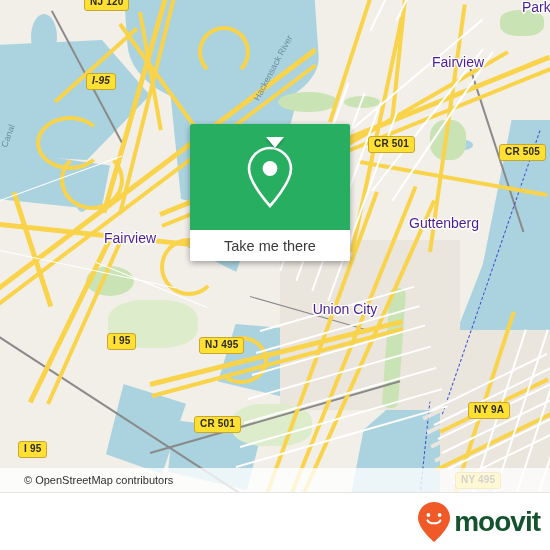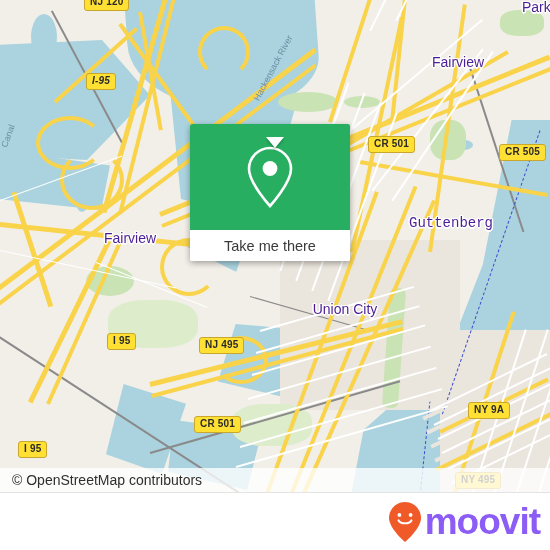--- a/index.html
+++ b/index.html
@@ -70,39 +70,39 @@
     position:absolute;left:50%;top:137px;margin-left:-9px;
     width:0;height:0;border-left:9px solid transparent;border-right:9px solid transparent;
     border-top:11px solid #ffffff;
     filter:drop-shadow(0 2px 1px rgba(0,0,0,.22));
   }
 
   
   #attrib{
     position:absolute;left:0;top:468px;height:24px;width:550px;
     background:rgba(255,255,255,.78);
-    font-size:14px;color:#2f2f2f;line-height:24px;padding-left:12px;
+    font-size:11px;color:#2f2f2f;line-height:24px;padding-left:24px;
     box-sizing:border-box;
   }
 
   
   #footer{
     position:absolute;left:0;top:492px;width:550px;height:58px;
     background:#ffffff;border-top:1px solid #e4e4e4;
     display:flex;align-items:center;
   }
   #addr{
     font-size:14.6px;color:#2a2a2a;line-height:21px;
     padding-left:20px;max-width:395px;
   }
   #logo{
     position:absolute;right:10px;top:50%;transform:translateY(-50%);
     display:flex;align-items:center;
   }
-  #logo-word{font-size:37px;font-weight:bold;color:#8b5cf6;letter-spacing:-1px;margin-left:3px;}
+  #logo-word{font-size:28px;font-weight:bold;color:#14532d;letter-spacing:-1px;margin-left:3px;}
 </style>
 </head>
 <body>
 
 <div id="app">
 
   <div id="map">
 
     <div class="water" style="left:128px;top:-10px;width:190px;height:120px;
                 border-radius:0 0 40% 60%;transform:rotate(-4deg);"></div>
@@ -223,21 +223,21 @@
     <div class="land" style="left:418px;top:398px;width:22px;height:4px;transform:rotate(-26deg);background:#eae5dd;"></div>
     <div class="land" style="left:422px;top:412px;width:22px;height:4px;transform:rotate(-26deg);background:#eae5dd;"></div>
     <div class="land" style="left:426px;top:426px;width:22px;height:4px;transform:rotate(-26deg);background:#eae5dd;"></div>
     <div class="land" style="left:430px;top:440px;width:22px;height:4px;transform:rotate(-26deg);background:#eae5dd;"></div>
     <div class="land" style="left:434px;top:454px;width:22px;height:4px;transform:rotate(-26deg);background:#eae5dd;"></div>
 
     <div class="waterlbl" style="left:256px;top:95px;transform:rotate(-62deg);">Hackensack River</div>
     <div class="waterlbl" style="left:4px;top:142px;transform:rotate(-70deg);">Canal</div>
 
     <div class="place mid" style="left:432px;top:54px;text-align:right;">Fairview</div>
-    <div class="place mid" style="left:409px;top:215px;font-family:Liberation Mono, monospace;">Guttenberg</div>
+    <div class="place mid" style="left:409px;top:215px;">Guttenberg</div>
     <div class="place mid" style="left:104px;top:230px;">Fairview</div>
     <div class="place mid two" style="left:312px;top:301px;width:66px;">
       <span>Union City</span>
     </div>
     <div class="place mid" style="left:522px;top:-1px;">Park</div>
 
     <div class="shield" style="left:84px;top:-6px;">NJ 120</div>
     <div class="shield" style="left:86px;top:73px;font-style:italic;">I-95</div>
     <div class="shield" style="left:368px;top:136px;">CR 501</div>
     <div class="shield" style="left:477px;top:144px;margin-left:22px;">CR 505</div>

